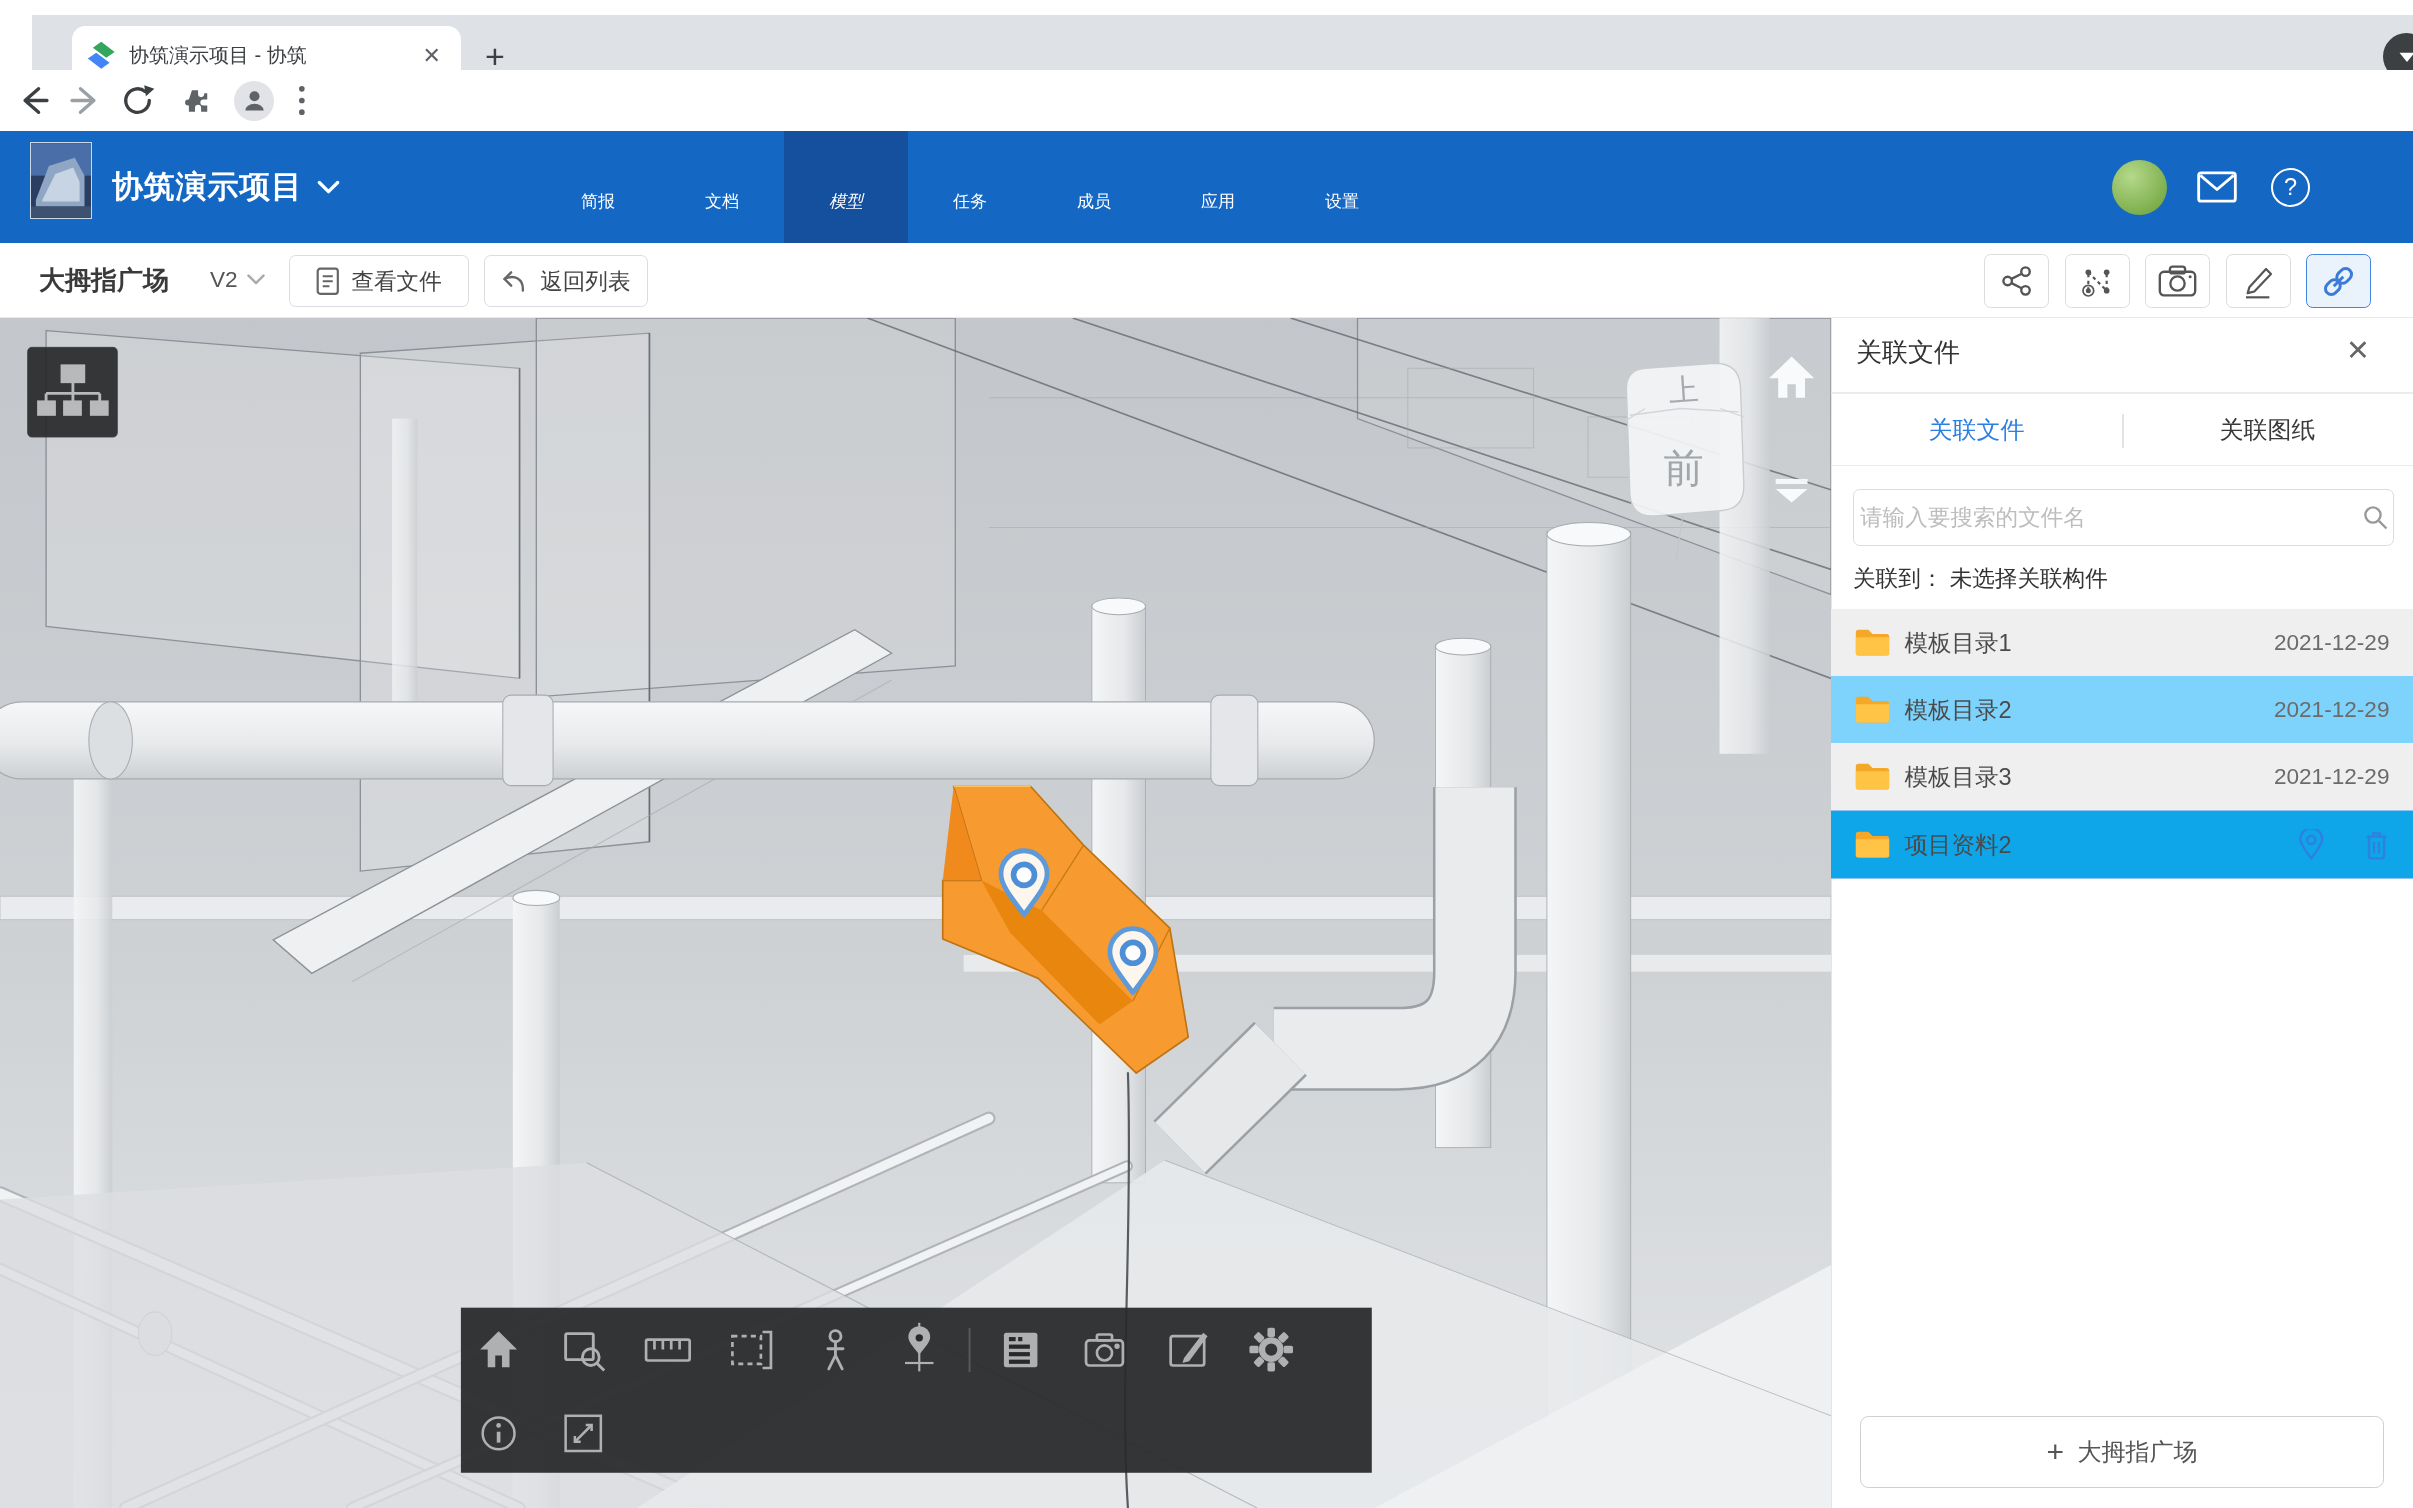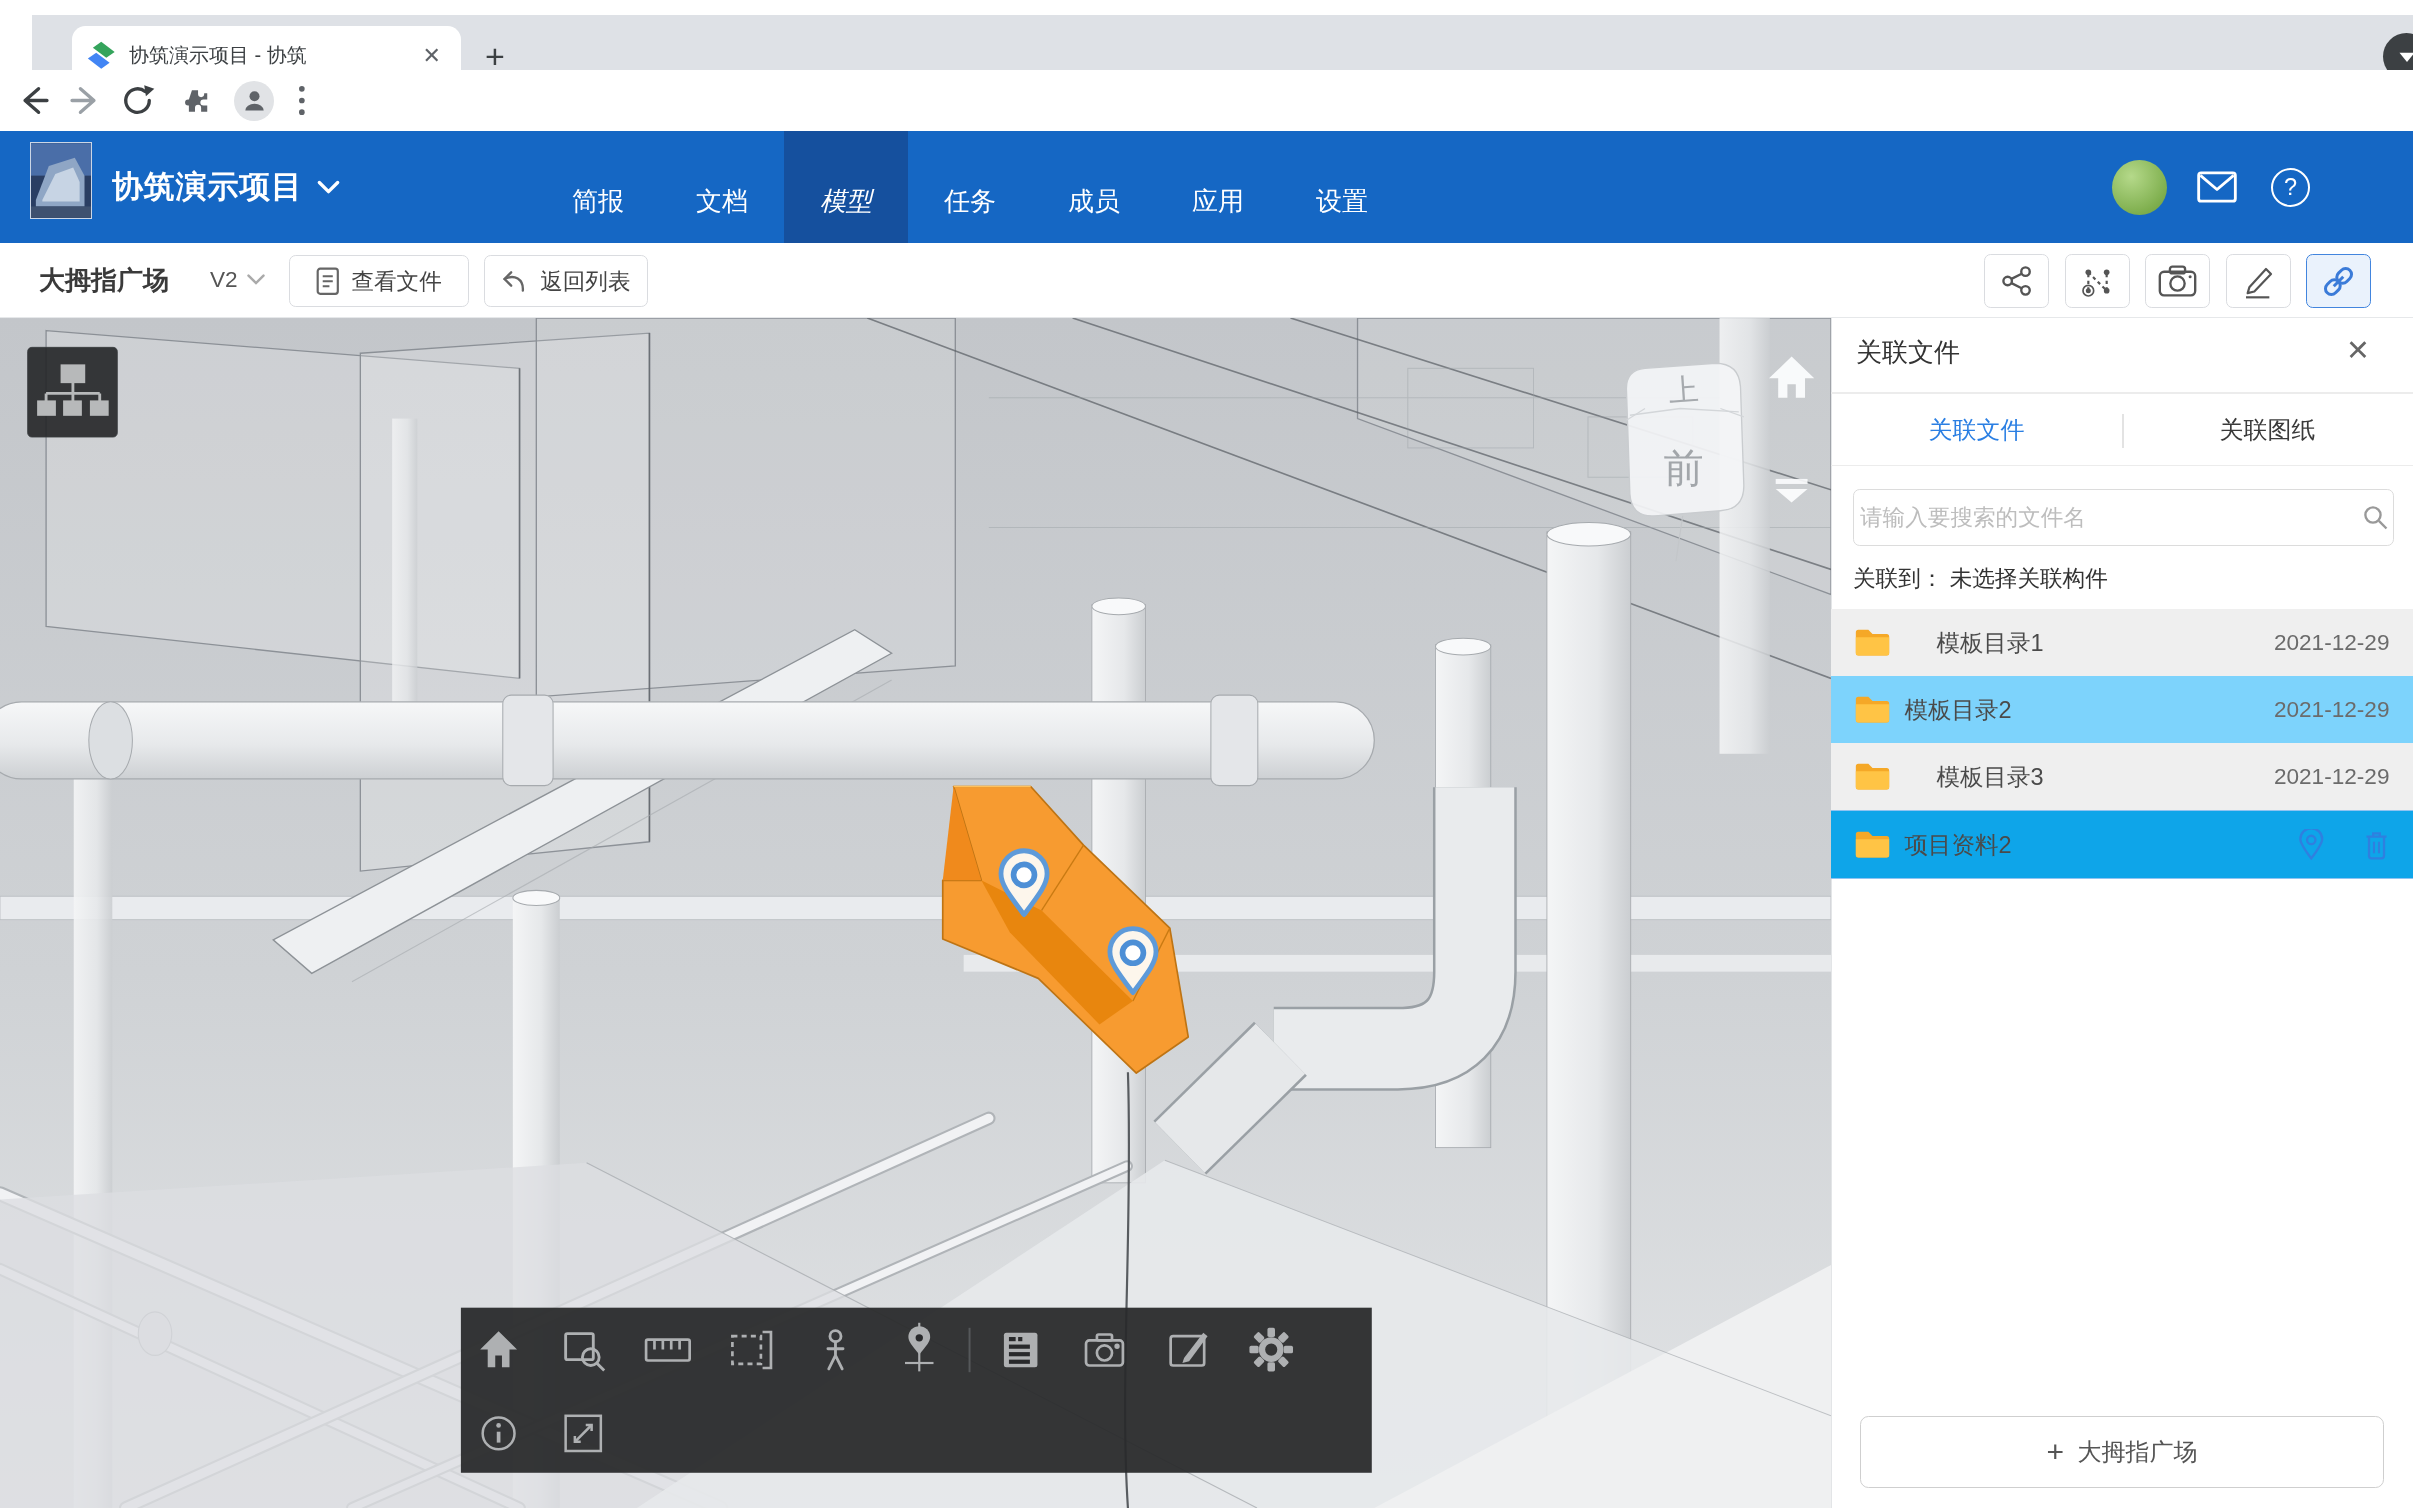--- a/index.html
+++ b/index.html
@@ -26,21 +26,21 @@
   #star-glyph{font-size:28.5px;color:#5F6368;}
   .chromebtn{margin-left:22px;flex:none;}
   
   #appheader{left:0;top:131px;width:2413px;height:112px;background:#1567C4;}
   #logo{left:30px;top:142px;width:62px;height:77px;border:1.7px solid #CBD6E6;box-sizing:border-box;}
   #project-title{left:112px;top:131px;height:112px;display:flex;align-items:center;
        font-size:31px;font-weight:bold;color:#fff;letter-spacing:0.8px;}
   #title-caret{margin-left:13.4px;}
   #mainnav{left:536px;top:131px;height:112px;display:flex;}
   .navitem{width:124px;height:140px;display:flex;align-items:center;justify-content:center;
-       color:#fff;font-size:26px;}
+       color:#fff;font-size:17px;}
   .navitem.active{background:#15509E;font-style:italic;}
   #hdr-right{left:2112px;top:131px;height:112px;display:flex;align-items:center;}
   #avatar{width:55px;height:55px;border-radius:50%;
        background:radial-gradient(circle at 35% 30%,#B5D98A,#7FAF4E 70%,#6B9A3F);}
   #mail-ic{margin-left:30px;}
   #help-ic{margin-left:34px;width:35px;height:35px;border:2.5px solid #fff;border-radius:50%;
        color:#fff;font-size:23.5px;display:flex;align-items:center;justify-content:center;}
   
   #subbar{left:0;top:243px;width:2413px;height:75px;background:#fff;border-bottom:0.8px solid #E6E8EA;box-sizing:border-box;}
   #model-name{left:39px;top:243px;height:74px;display:flex;align-items:center;
@@ -67,21 +67,21 @@
   #ptab-div{left:2122px;top:414px;width:1.7px;height:34px;background:#E3E3E3;}
   #panel-hdiv{left:1831px;top:392px;width:582px;height:1.7px;background:#ECECEC;}
   #searchbox{left:1853px;top:489px;width:541px;height:57px;border:1.7px solid #DCDCDC;border-radius:6.7px;
        box-sizing:border-box;display:flex;align-items:center;padding:0 4px;background:#fff;}
   #searchbox input{border:none;outline:none;flex:1;font-size:22.6px;color:#333;background:transparent;
        font-family:inherit;}
   #searchbox input::placeholder{color:#BDBDBD;}
   #linkedto{left:1853px;top:563px;font-size:22.6px;color:#333;}
   #filelist{left:1831px;top:609px;width:582px;}
   .file-row{height:67px;display:flex;align-items:center;padding:0 23.5px;box-sizing:border-box;background:#7dd3fc;}
-  .file-row.alt{background:#EFEFEF;gap:32px;}
+  .file-row.alt{background:#EFEFEF;}
   .file-row.selected{background:#0ea5e9;border-top:1.7px solid #8FC3F1;border-bottom:1.7px solid #8FC3F1;height:69px;}
   .fname{font-size:23.5px;color:#4A4A4A;margin-left:15px;flex:1;}
   .fdate{font-size:22.6px;color:#6B6B6B;}
   .rowact{display:flex;align-items:center;gap:37px;}
   #add-btn{left:1860px;top:1416px;width:524px;height:72px;border:1.7px solid #CFCFCF;border-radius:8.4px;
        background:#fff;display:flex;align-items:center;justify-content:center;box-sizing:border-box;}
   #add-btn .plus{font-size:30px;color:#555;margin-right:13.4px;font-weight:300;}
   #add-btn .lbl{font-size:24px;color:#555;}
   
   #viewer{left:0;top:318px;width:1831px;height:1190px;}

